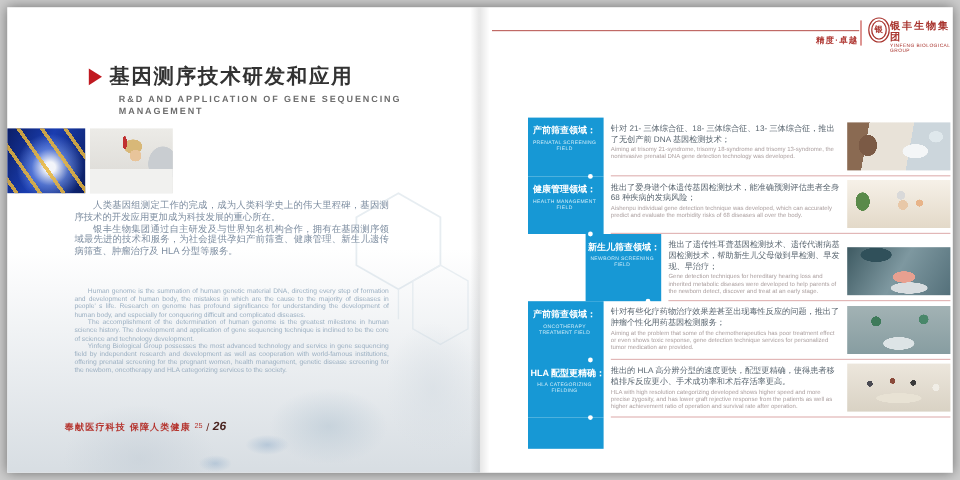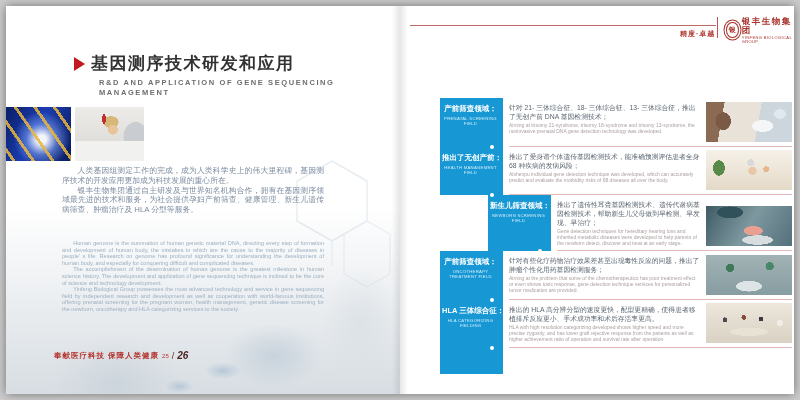--- a/index.html
+++ b/index.html
@@ -46,21 +46,21 @@
   .footer{position:absolute;left:48px;top:344px;display:flex;align-items:center;gap:3px;}
   .footer-slogan{font-size:7.5px;font-weight:bold;color:#b5342e;letter-spacing:1px;}
   .pn-left{font-size:6px;color:#b5342e;}
   .pn-slash{font-size:9px;color:#6a2a22;}
   .pn-right{font-size:10px;font-weight:bold;color:#4a2420;font-style:italic;}
 
   
   .red-line{position:absolute;top:19px;left:10px;width:306px;height:1px;background:#c06a66;}
   .slogan{position:absolute;top:23px;left:280px;font-size:7px;color:#b03a35;letter-spacing:1px;font-weight:bold;}
   .vdiv{position:absolute;top:11px;left:317px;width:1px;height:21px;background:#c9514d;}
-  .brand{position:absolute;top:11px;left:323px;display:flex;align-items:center;gap:3px;}
+  .brand{position:absolute;top:11px;left:323px;display:flex;align-items:flex-start;gap:3px;}
   .emblem{width:14px;height:14px;border-radius:50%;border:1px solid #a8332d;box-shadow:0 0 0 1.5px #fff,0 0 0 2.5px #a8332d;display:flex;align-items:center;justify-content:center;font-size:7px;color:#a8332d;font-weight:bold;margin-left:3px;}
   .brand-names{display:flex;flex-direction:column;line-height:1;}
   .brand-zh{font-size:8.5px;font-weight:bold;color:#a8332d;letter-spacing:1.5px;}
   .brand-en{font-size:4px;color:#a8332d;letter-spacing:.4px;margin-top:1.5px;transform-origin:left;}
 
   .sections{position:absolute;left:40px;top:92px;width:352px;}
   .section{display:flex;}
   .section:nth-of-type(1){min-height:49px;}
   .section:nth-of-type(2){min-height:46px;}
   .section:nth-of-type(3){min-height:45px;padding-left:48px;}
@@ -178,21 +178,21 @@
           <div class="text-cell">
             <p class="text-zh">针对 21- 三体综合征、18- 三体综合征、13- 三体综合征，推出了无创产前 DNA 基因检测技术；</p>
             <p class="text-en">Aiming at trisomy 21-syndrome, trisomy 18-syndrome and trisomy 13-syndrome, the noninvasive prenatal DNA gene detection technology was developed.</p>
           </div>
           <div class="photo-cell photo-prenatal"></div>
         </div>
       </div>
 
       <div class="section">
         <div class="label-cell">
-          <div class="label-zh">推出了无创产前：</div>
+          <div class="label-zh">健康管理领域：</div>
           <div class="label-en">HEALTH MANAGEMENT FIELD</div>
           <span class="dot"></span>
         </div>
         <div class="content-cell">
           <div class="text-cell">
             <p class="text-zh">推出了爱身谱个体遗传基因检测技术，能准确预测评估患者全身 68 种疾病的发病风险；</p>
             <p class="text-en">Aishenpu individual gene detection technique was developed, which can accurately predict and evaluate the morbidity risks of 68 diseases all over the body.</p>
           </div>
           <div class="photo-cell photo-family"></div>
         </div>
@@ -223,21 +223,21 @@
           <div class="text-cell">
             <p class="text-zh">针对有些化疗药物治疗效果差甚至出现毒性反应的问题，推出了肿瘤个性化用药基因检测服务；</p>
             <p class="text-en">Aiming at the problem that some of the chemotherapeutics has poor treatment effect or even shows toxic response, gene detection technique services for personalized tumor medication are provided.</p>
           </div>
           <div class="photo-cell photo-surgery"></div>
         </div>
       </div>
 
       <div class="section">
         <div class="label-cell">
-          <div class="label-zh">HLA 三体综合征：</div>
+          <div class="label-zh">HLA 配型更精确：</div>
           <div class="label-en">HLA CATEGORIZING FIELDING</div>
           <span class="dot"></span>
         </div>
         <div class="content-cell">
           <div class="text-cell">
             <p class="text-zh">推出的 HLA 高分辨分型的速度更快，配型更精确，使得患者移植排斥反应更小、手术成功率和术后存活率更高。</p>
             <p class="text-en">HLA with high resolution categorizing developed shows higher speed and more precise zygosity, and has lower graft rejective response from the patients as well as higher achievement ratio of operation and survival rate after operation.</p>
           </div>
           <div class="photo-cell photo-meeting"></div>
         </div>

